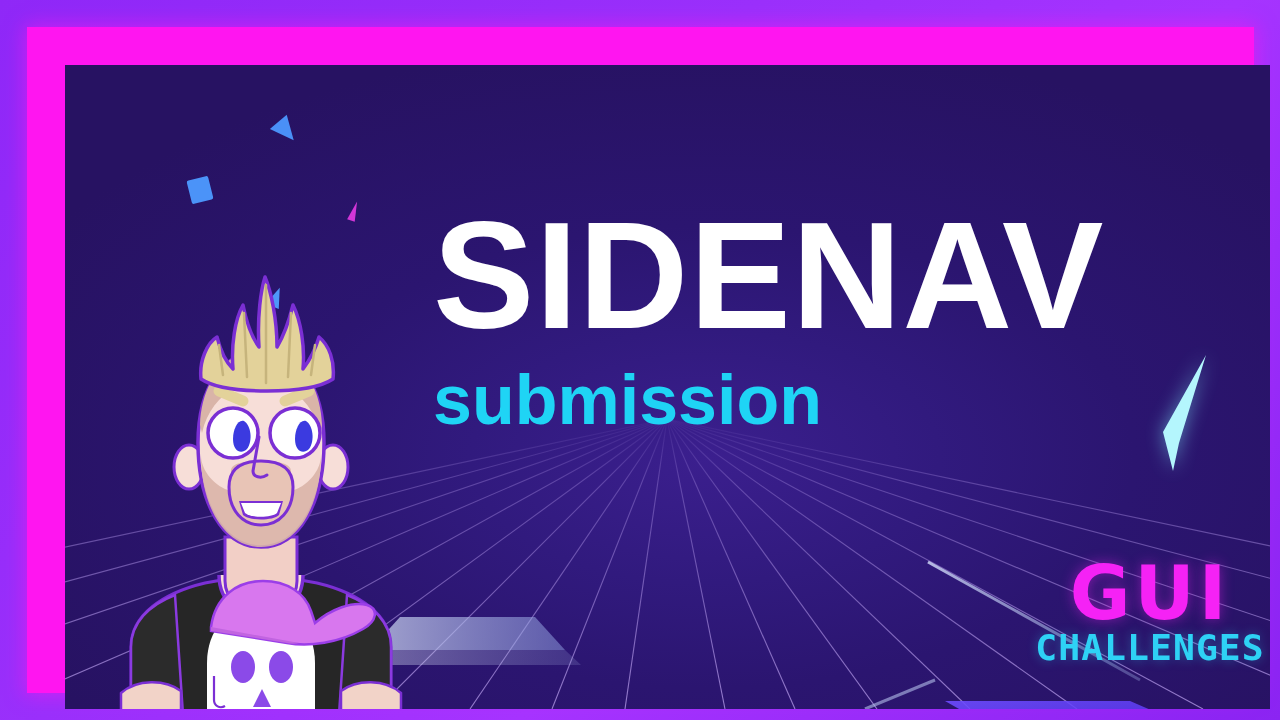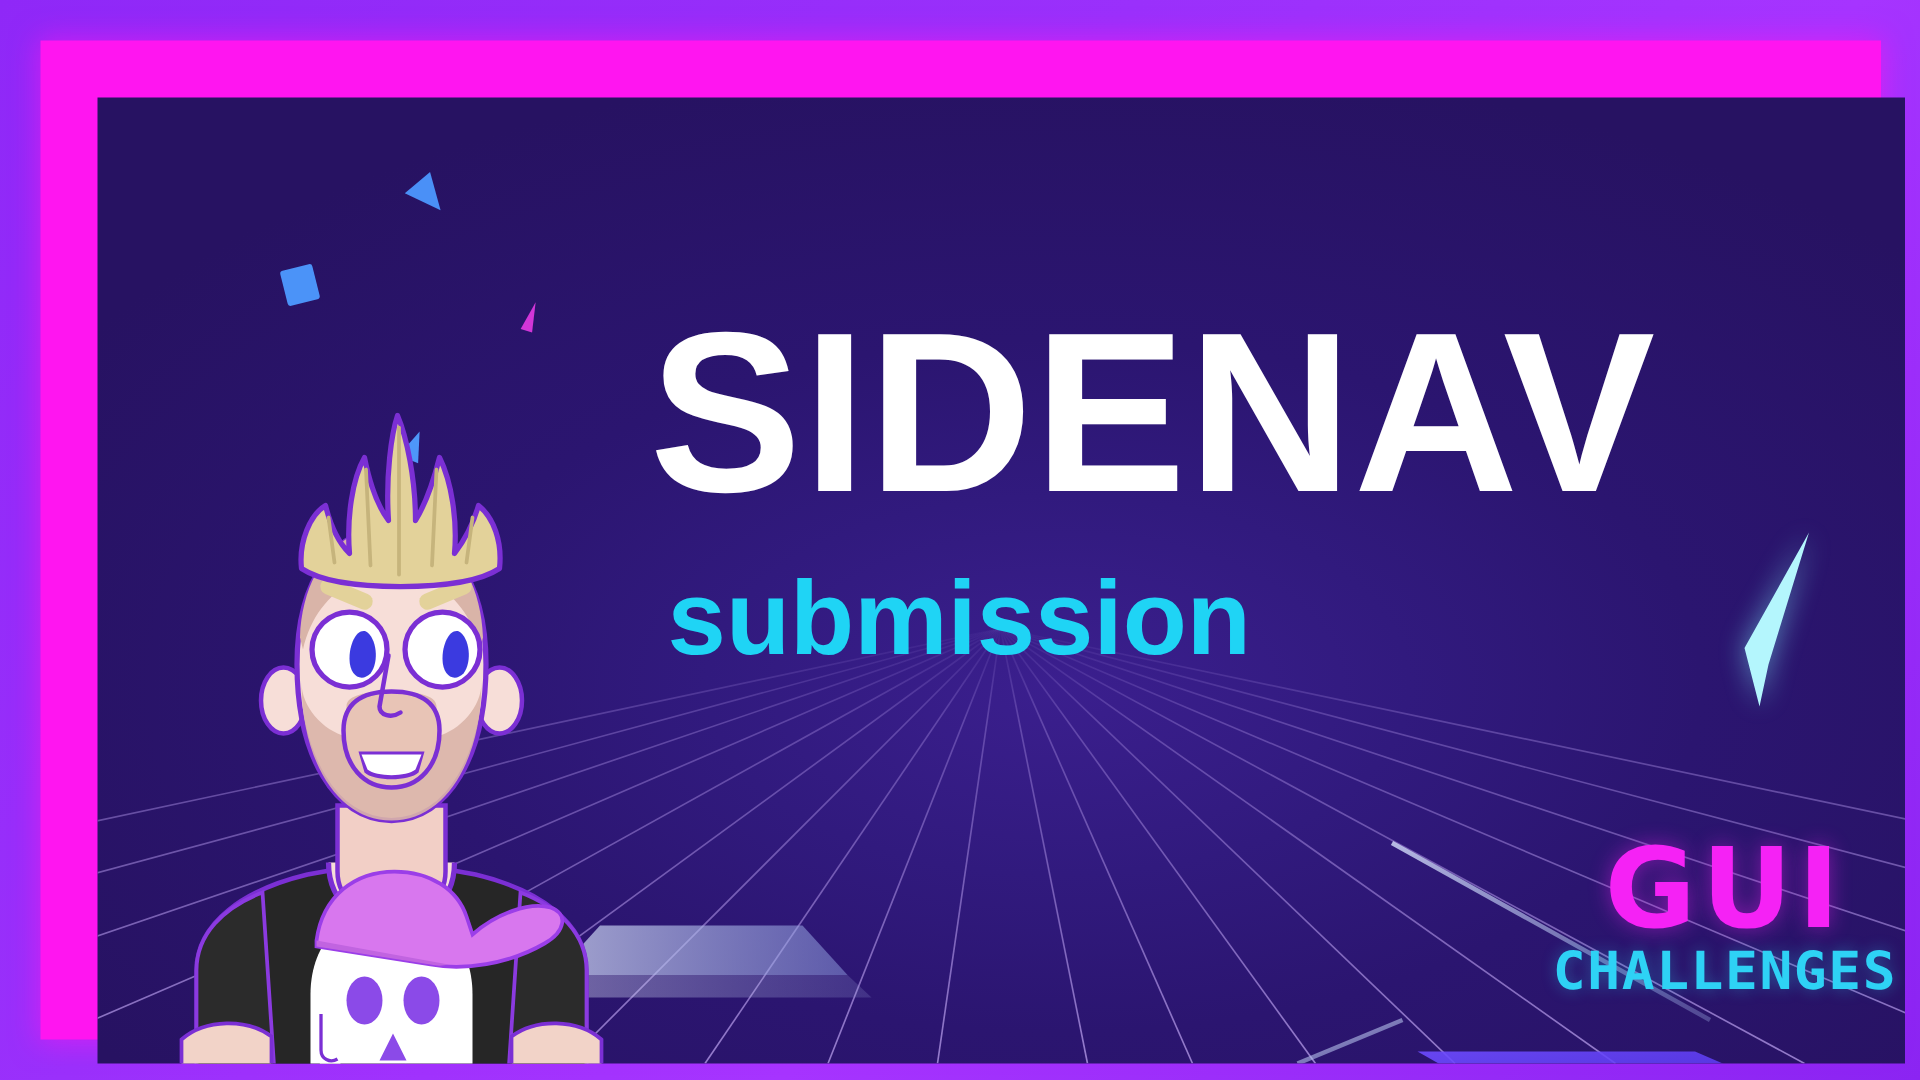--- a/index.html
+++ b/index.html
@@ -97,21 +97,21 @@
     margin: 0;
     font-family: "Liberation Sans", sans-serif;
     font-weight: 700;
     font-size: 152px;
     line-height: 0.96;
     letter-spacing: 1px;
     color: #ffffff;
     white-space: nowrap;
   }
   #subtitle {
-    margin: 12px;
+    margin: 0;
     padding-top: 16px;
     font-family: "Liberation Sans", sans-serif;
     font-weight: 700;
     font-size: 70px;
     line-height: 1.02;
     color: #1fd4f5;
     max-width: 520px;
   }
 
   

